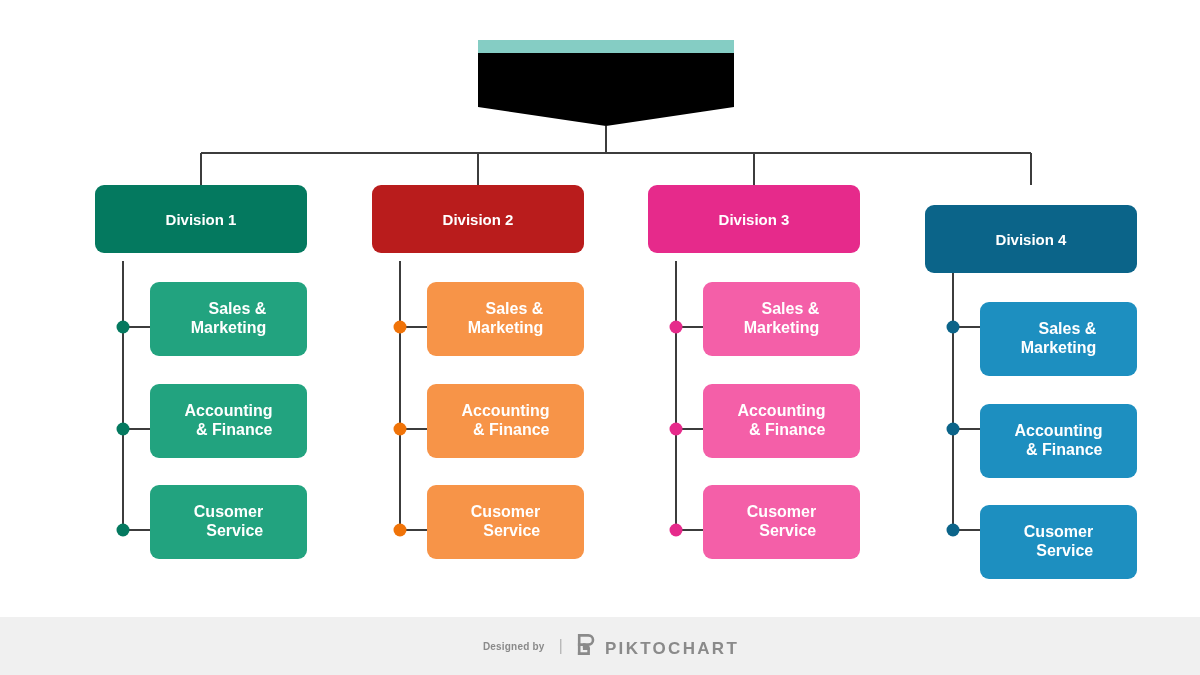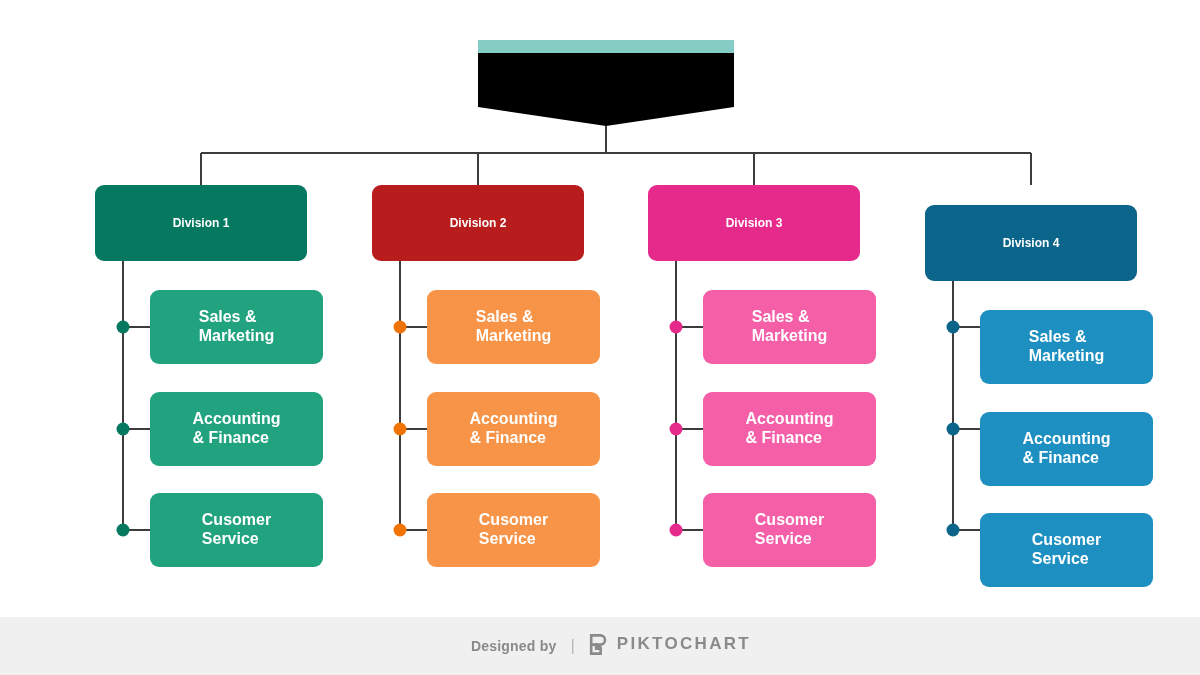--- a/index.html
+++ b/index.html
@@ -64,44 +64,44 @@
     letter-spacing: 0.5px;
   }
   
   .column {
     position: absolute;
     top: 185px;
     width: 212px;
   }
   .division-box {
     width: 212px;
-    height: 76px;
+    height: 68px;
     border-radius: 9px;
     display: flex;
     align-items: center;
     justify-content: center;
     color: #ffffff;
-    font-size: 12px;
+    font-size: 15px;
     font-weight: bold;
     box-sizing: border-box;
   }
   .sub-list {
     position: relative;
     margin-top: 30px;
   }
   .sub-box {
     position: absolute;
     left: 55px;
-    width: 173px;
+    width: 157px;
     height: 74px;
     border-radius: 9px;
     display: flex;
     align-items: center;
     justify-content: center;
-    text-align: left;
+    text-align: right;
     color: #ffffff;
     font-size: 16px;
     font-weight: bold;
     line-height: 1.18;
     box-sizing: border-box;
   }
   .sub-box span { display: block; }
   
   .footer {
     position: absolute;
@@ -110,34 +110,34 @@
     width: 1200px;
     height: 58px;
     background: #f0f0f0;
     display: flex;
     align-items: center;
     justify-content: center;
     gap: 12px;
   }
   .footer-text {
     color: #8a8a8a;
-    font-size: 14px;
+    font-size: 10px;
     font-weight: bold;
     letter-spacing: 0.2px;
     padding-left: 22px;
   }
   .footer-sep {
     color: #b8b8b8;
     font-size: 17px;
     font-weight: normal;
     padding: 0 2px;
   }
   .footer-brand {
     display: flex;
-    align-items: flex-start;
+    align-items: flex-end;
     gap: 8px;
   }
   .footer-brandname {
     color: #8a8a8a;
     font-size: 17px;
     font-weight: bold;
     letter-spacing: 2.3px;
   }
 </style>
 </head>

